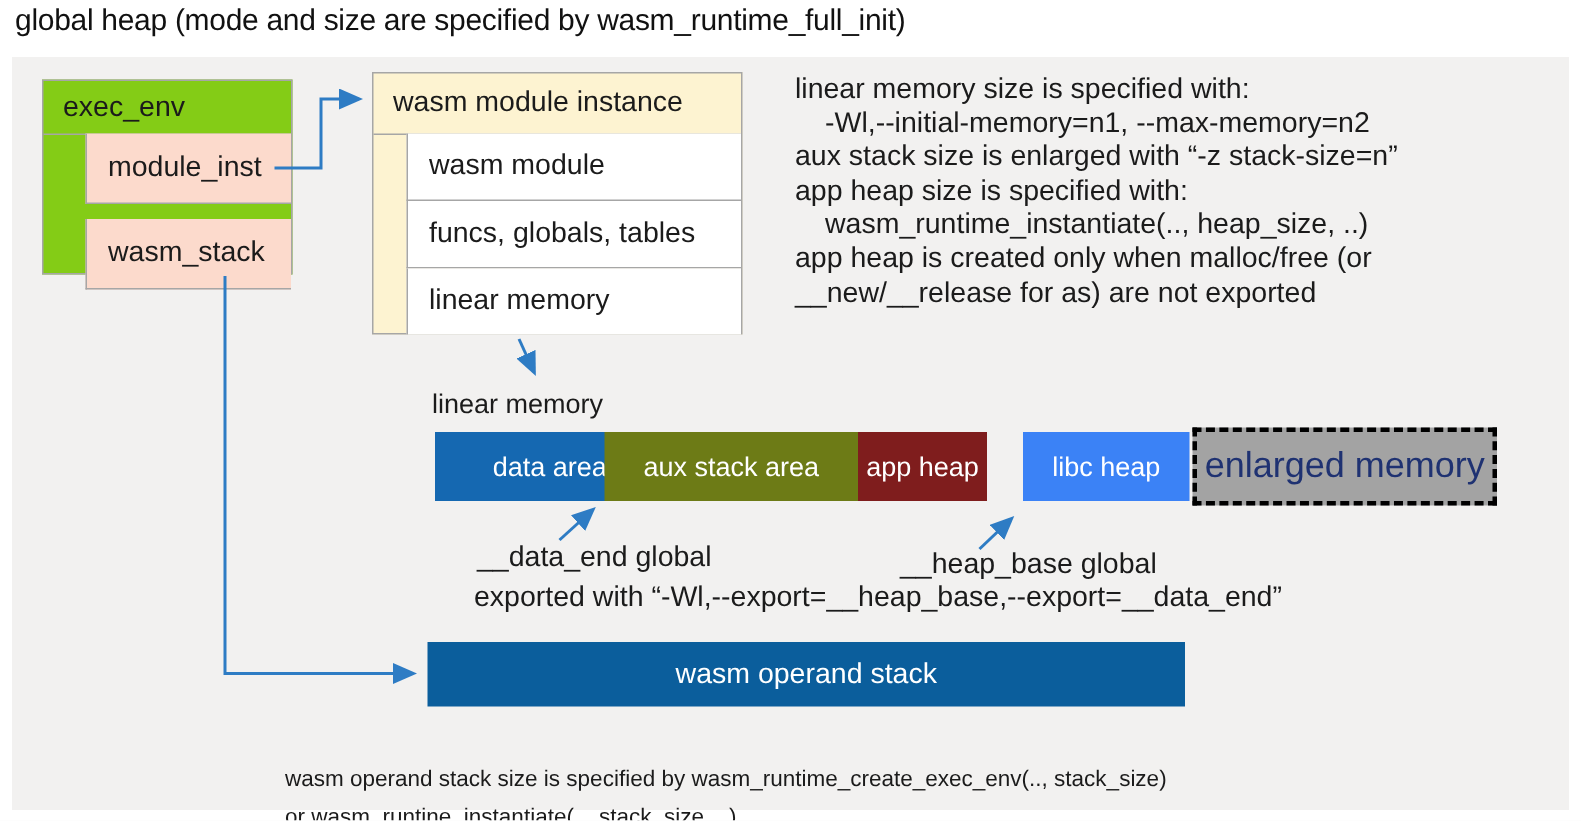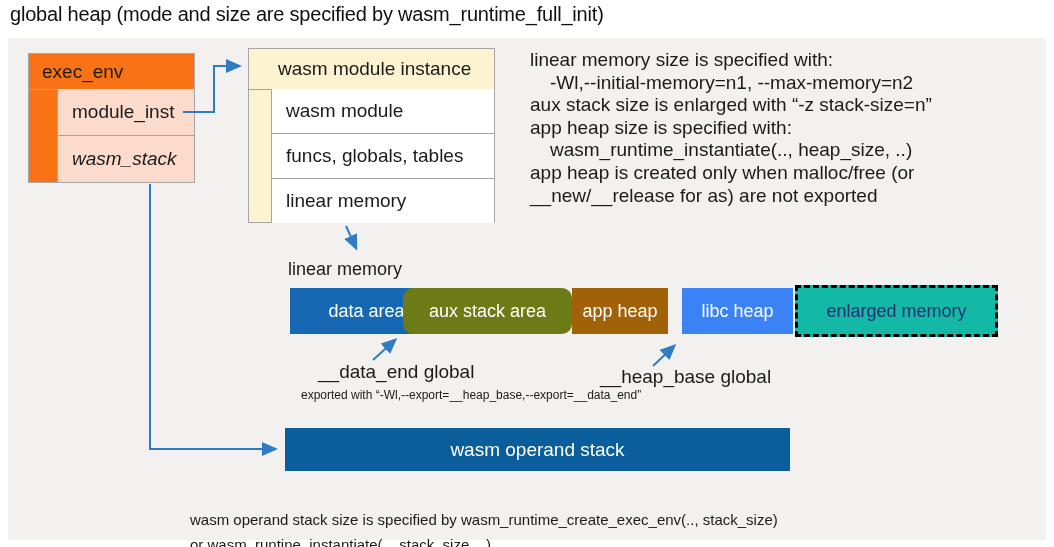--- a/index.html
+++ b/index.html
@@ -5,51 +5,51 @@
   html,body{margin:0;padding:0;background:#ffffff;}
   #canvas{
     position:relative;width:1054px;height:547px;overflow:hidden;
     font-family:"Liberation Sans",sans-serif;color:#1b1b1b;background:#ffffff;
   }
   .abs{position:absolute;}
   #page-title{left:10px;top:3px;font-size:20px;letter-spacing:-0.2px;color:#111;}
   #panel{left:8px;top:38px;width:1038px;height:502px;background:#f2f1f0;}
 
   
-  #exec-env{left:28px;top:53px;width:167px;height:130px;background:#f97316;border:1px solid #a6a6a6;box-sizing:border-box;}
+  #exec-env{left:28px;top:53px;width:167px;height:130px;background:#84cc16;border:1px solid #a6a6a6;box-sizing:border-box;}
   #exec-env .title{position:absolute;left:0;top:0;right:0;height:35px;border-bottom:1px solid #a6a6a6;display:flex;align-items:center;padding-left:13px;font-size:19px;}
   .ee-row{position:absolute;left:28px;right:0;background:#fcdacc;border-left:1px solid #a6a6a6;border-bottom:1px solid #a6a6a6;display:flex;align-items:center;padding-left:14px;font-size:19px;box-sizing:border-box;}
   #ee-row-0{top:35px;height:47px;}
-  #ee-row-1{top:82px;height:47px;font-style:italic;}
+  #ee-row-1{top:92px;height:47px;}
 
   
   #mod-inst{left:248px;top:48px;width:247px;height:175px;background:#fdf3d1;border:1px solid #a6a6a6;box-sizing:border-box;}
-  #mod-inst .title{position:absolute;left:0;top:0;right:0;height:40px;border-bottom:1px solid #a6a6a6;display:flex;align-items:center;padding-left:29px;font-size:19px;}
+  #mod-inst .title{position:absolute;left:0;top:0;right:0;height:40px;border-bottom:1px solid #a6a6a6;display:flex;align-items:center;padding-left:13px;font-size:19px;}
   .mi-row{position:absolute;left:22px;right:0;background:#ffffff;border-left:1px solid #a6a6a6;border-bottom:1px solid #a6a6a6;display:flex;align-items:center;padding-left:14px;font-size:19px;box-sizing:border-box;}
   #mi-row-0{top:40px;height:45px;}
   #mi-row-1{top:85px;height:45px;}
   #mi-row-2{top:130px;height:44px;border-bottom:none;}
 
   
   #notes-right{left:530px;top:49px;width:512px;font-size:19px;line-height:22.6px;}
   #notes-right .indent{padding-left:20px;}
 
   
   #lm-label{left:288px;top:259px;font-size:18px;}
   .seg{top:288px;height:46px;display:flex;align-items:center;justify-content:center;color:#ffffff;font-size:18px;}
   #seg-0{left:290px;width:113px;background:#1568b1;padding-left:20px;}
-  #seg-1{left:403px;width:169px;background:#6d7b16;border-radius:10px;}
-  #seg-2{left:572px;width:96px;background:#a16207;}
+  #seg-1{left:403px;width:169px;background:#6d7b16;}
+  #seg-2{left:572px;width:86px;background:#7f1d1d;}
   #seg-3{left:682px;width:111px;background:#3b82f6;}
-  #seg-4{left:795px;top:285px;width:197px;height:46px;background:#14b8a6;border:3px dashed #000000;color:#1f3272;display:flex;align-items:center;justify-content:center;font-size:18px;}
+  #seg-4{left:795px;top:285px;width:197px;height:46px;background:#a3a3a3;border:3px dashed #000000;color:#1f3272;display:flex;align-items:center;justify-content:center;font-size:24px;}
 
   
   #ann-data-end{left:318px;top:361px;font-size:19px;}
   #ann-heap-base{left:600px;top:366px;font-size:19px;}
-  #ann-exported{left:301px;top:388px;font-size:12px;}
+  #ann-exported{left:316px;top:388px;font-size:19px;}
 
   
   #operand-stack{left:285px;top:428px;width:505px;height:43px;background:#0b5e9c;display:flex;align-items:center;justify-content:center;color:#ffffff;font-size:19px;}
   #stack-notes{left:190px;top:480px;width:850px;font-size:15px;line-height:25px;margin-top:27px;}
 
   #arrows{left:0;top:0;width:1054px;height:547px;pointer-events:none;}
 </style>
 </head>
 <body>
 

